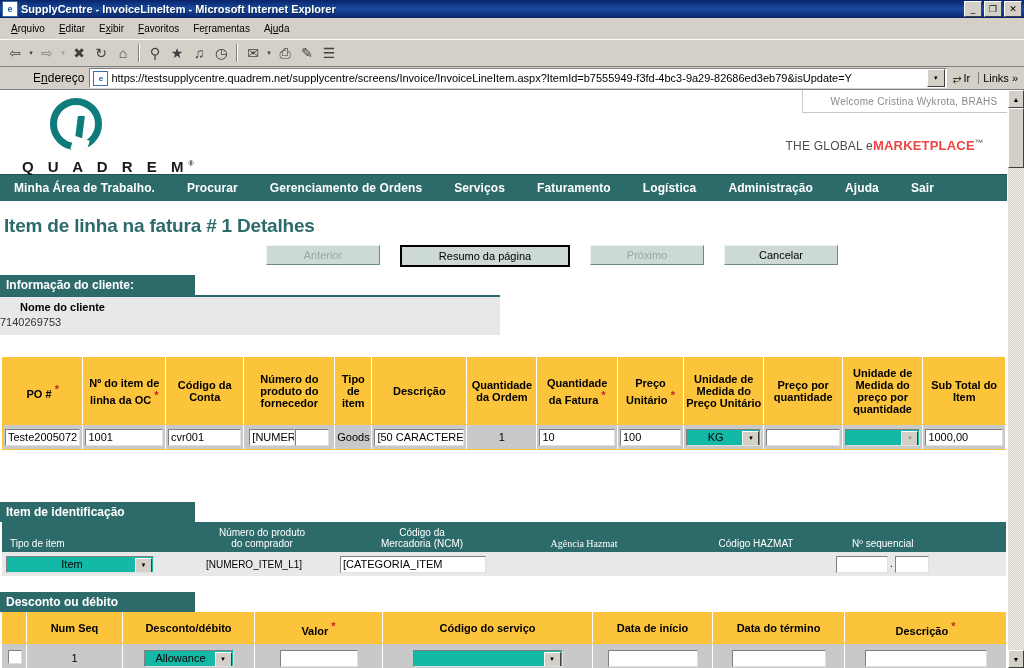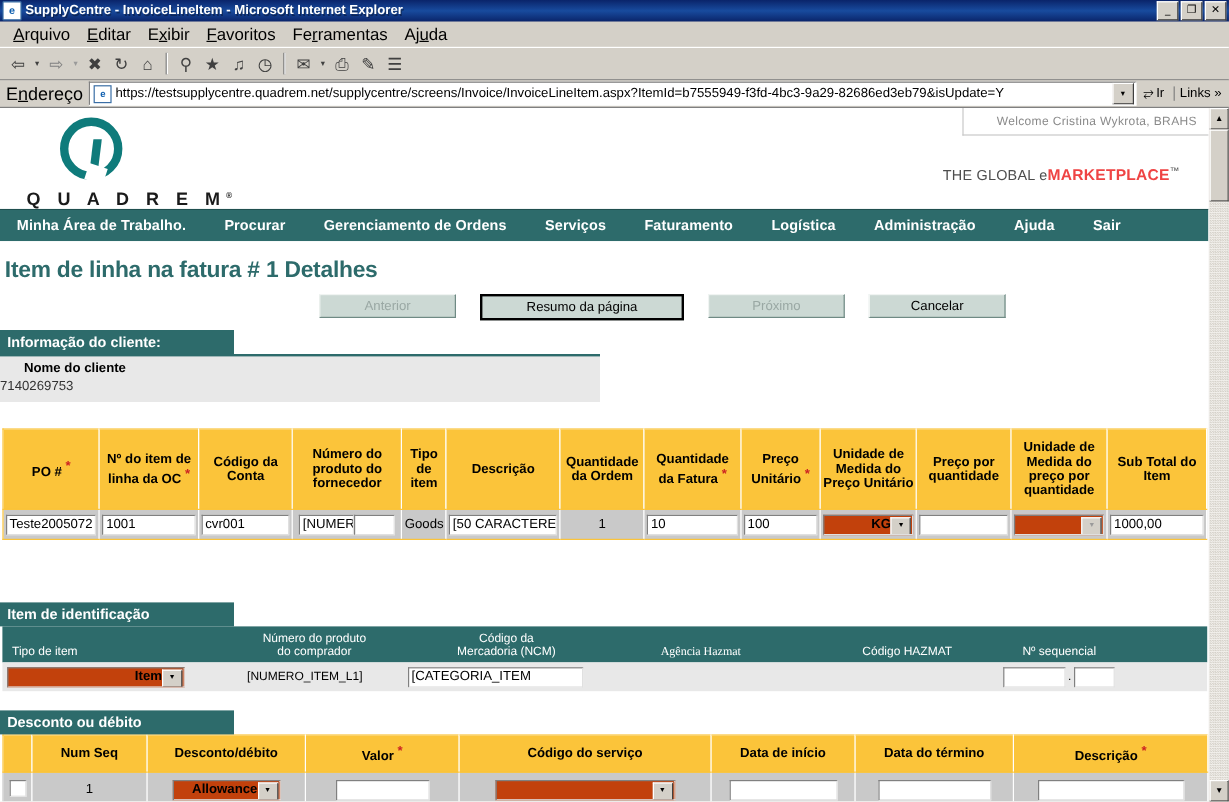--- a/index.html
+++ b/index.html
@@ -35,42 +35,42 @@
     border:1px solid;border-color:#fff #404040 #404040 #fff;
     font-size:9px;line-height:12px;text-align:center;color:#000;font-family:"DejaVu Sans",sans-serif;
     display:flex;align-items:center;justify-content:center;overflow:hidden;
   }
 
   
   .menubar{
     height:20px;min-height:20px;background:#d4d0c8;display:flex;align-items:center;
     padding-left:4px;border-bottom:1px solid #d4d0c8;
   }
-  .menuitem{padding:2px 7px;font-size:14px;color:#000;white-space:nowrap;}
+  .menuitem{padding:2px 7px;font-size:10px;color:#000;white-space:nowrap;}
   .menuitem u{text-decoration:underline;}
 
   
   .toolbar{
     height:26px;min-height:26px;background:#d4d0c8;display:flex;align-items:center;
     padding-left:4px;border-top:1px solid #fff;border-bottom:1px solid #808080;
   }
   .tbicon{width:22px;height:22px;display:flex;align-items:center;justify-content:center;
           font-size:14px;color:#404040;position:relative;}
   .tbicon.dim{color:#808080;}
   .tb-arrow{width:10px;height:22px;display:flex;align-items:center;justify-content:center;
             font-size:7px;color:#404040;}
   .tb-arrow.dim{color:#9a9a9a;}
   .tbsep{width:1px;height:18px;margin:0 4px;background:#808080;border-right:1px solid #fff;}
 
   
   .addrbar{
     height:22px;min-height:22px;background:#d4d0c8;display:flex;align-items:center;
     padding:0 2px;border-bottom:1px solid #808080;
   }
-  .addrlabel{font-size:15px;padding:0 5px 0 3px;white-space:nowrap;}
+  .addrlabel{font-size:12px;padding:0 5px 0 3px;white-space:nowrap;margin-left:28px;}
   .addrfield{
     flex:1 1 auto;height:18px;background:#fff;
     border:1px solid;border-color:#808080 #fff #fff #808080;
     display:flex;align-items:center;overflow:hidden;
   }
   .addrfield .favicon{
     width:13px;height:13px;margin:0 3px;flex:0 0 auto;background:#fff;
     border:1px solid #3a6ea5;display:flex;align-items:center;justify-content:center;
     font-size:8px;color:#1060b0;font-weight:bold;
   }
@@ -187,24 +187,24 @@
   .fi{
     width:100%;box-sizing:border-box;height:17px;background:#fff;
     border:1px solid;border-color:#808080 #e0e0e0 #e0e0e0 #808080;
     font-size:11px;font-family:"Liberation Sans","DejaVu Sans",sans-serif;
     padding:0 2px;color:#000;text-align:left;overflow:hidden;white-space:nowrap;
     display:block;line-height:15px;
   }
   .fi.small{display:inline-block;width:46px;vertical-align:middle;}
   .fi.small2{display:inline-block;width:34px;vertical-align:middle;}
   .selwrap{
-    position:relative;height:17px;background:#c2410c;
+    position:relative;height:17px;background:#14b8a6;
     border:1px solid;border-color:#808080 #e0e0e0 #e0e0e0 #808080;
-    font-size:11px;padding:0 18px 0 2px;text-align:right;line-height:15px;overflow:hidden;
-    white-space:nowrap;box-sizing:border-box;font-weight:bold;
+    font-size:11px;padding:0 18px 0 2px;text-align:center;line-height:15px;overflow:hidden;
+    white-space:nowrap;box-sizing:border-box;
   }
   .selwrap .arrow{
     position:absolute;right:1px;top:1px;width:15px;height:13px;background:#d4d0c8;
     border:1px solid;border-color:#fff #404040 #404040 #fff;
     display:flex;align-items:center;justify-content:center;font-size:6px;color:#000;
   }
   .selwrap.dim .arrow{color:#9a9a9a;}
 
   
   .idsection{margin-top:52px;}

